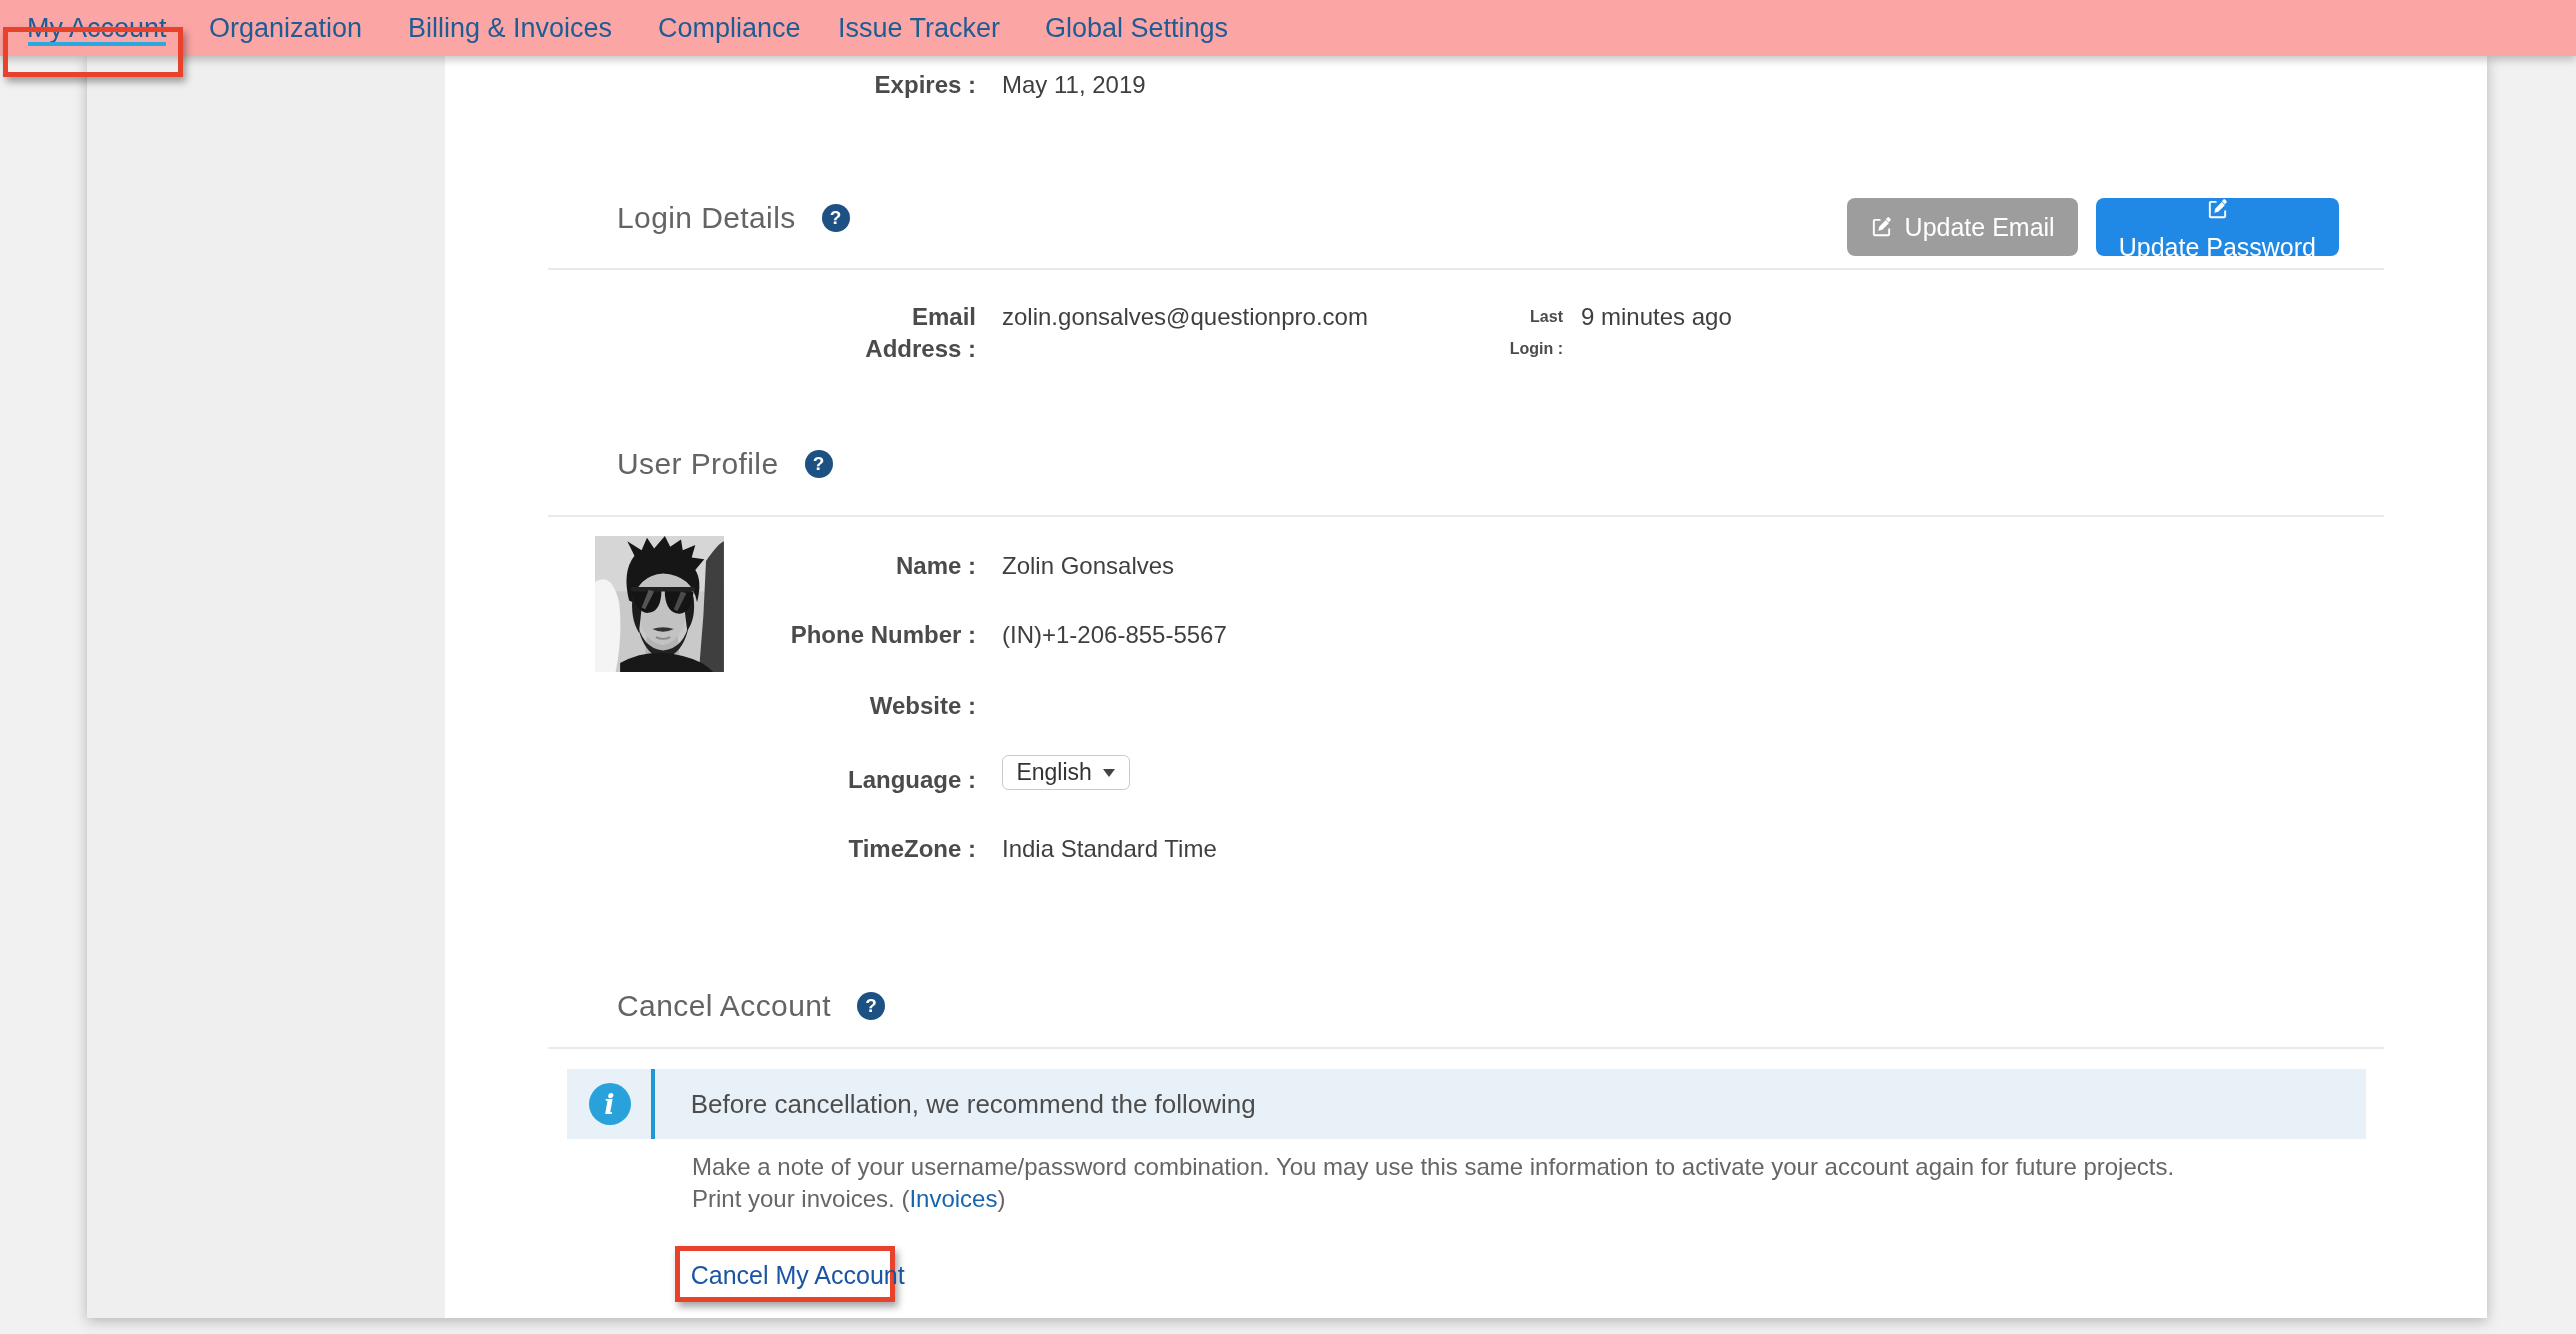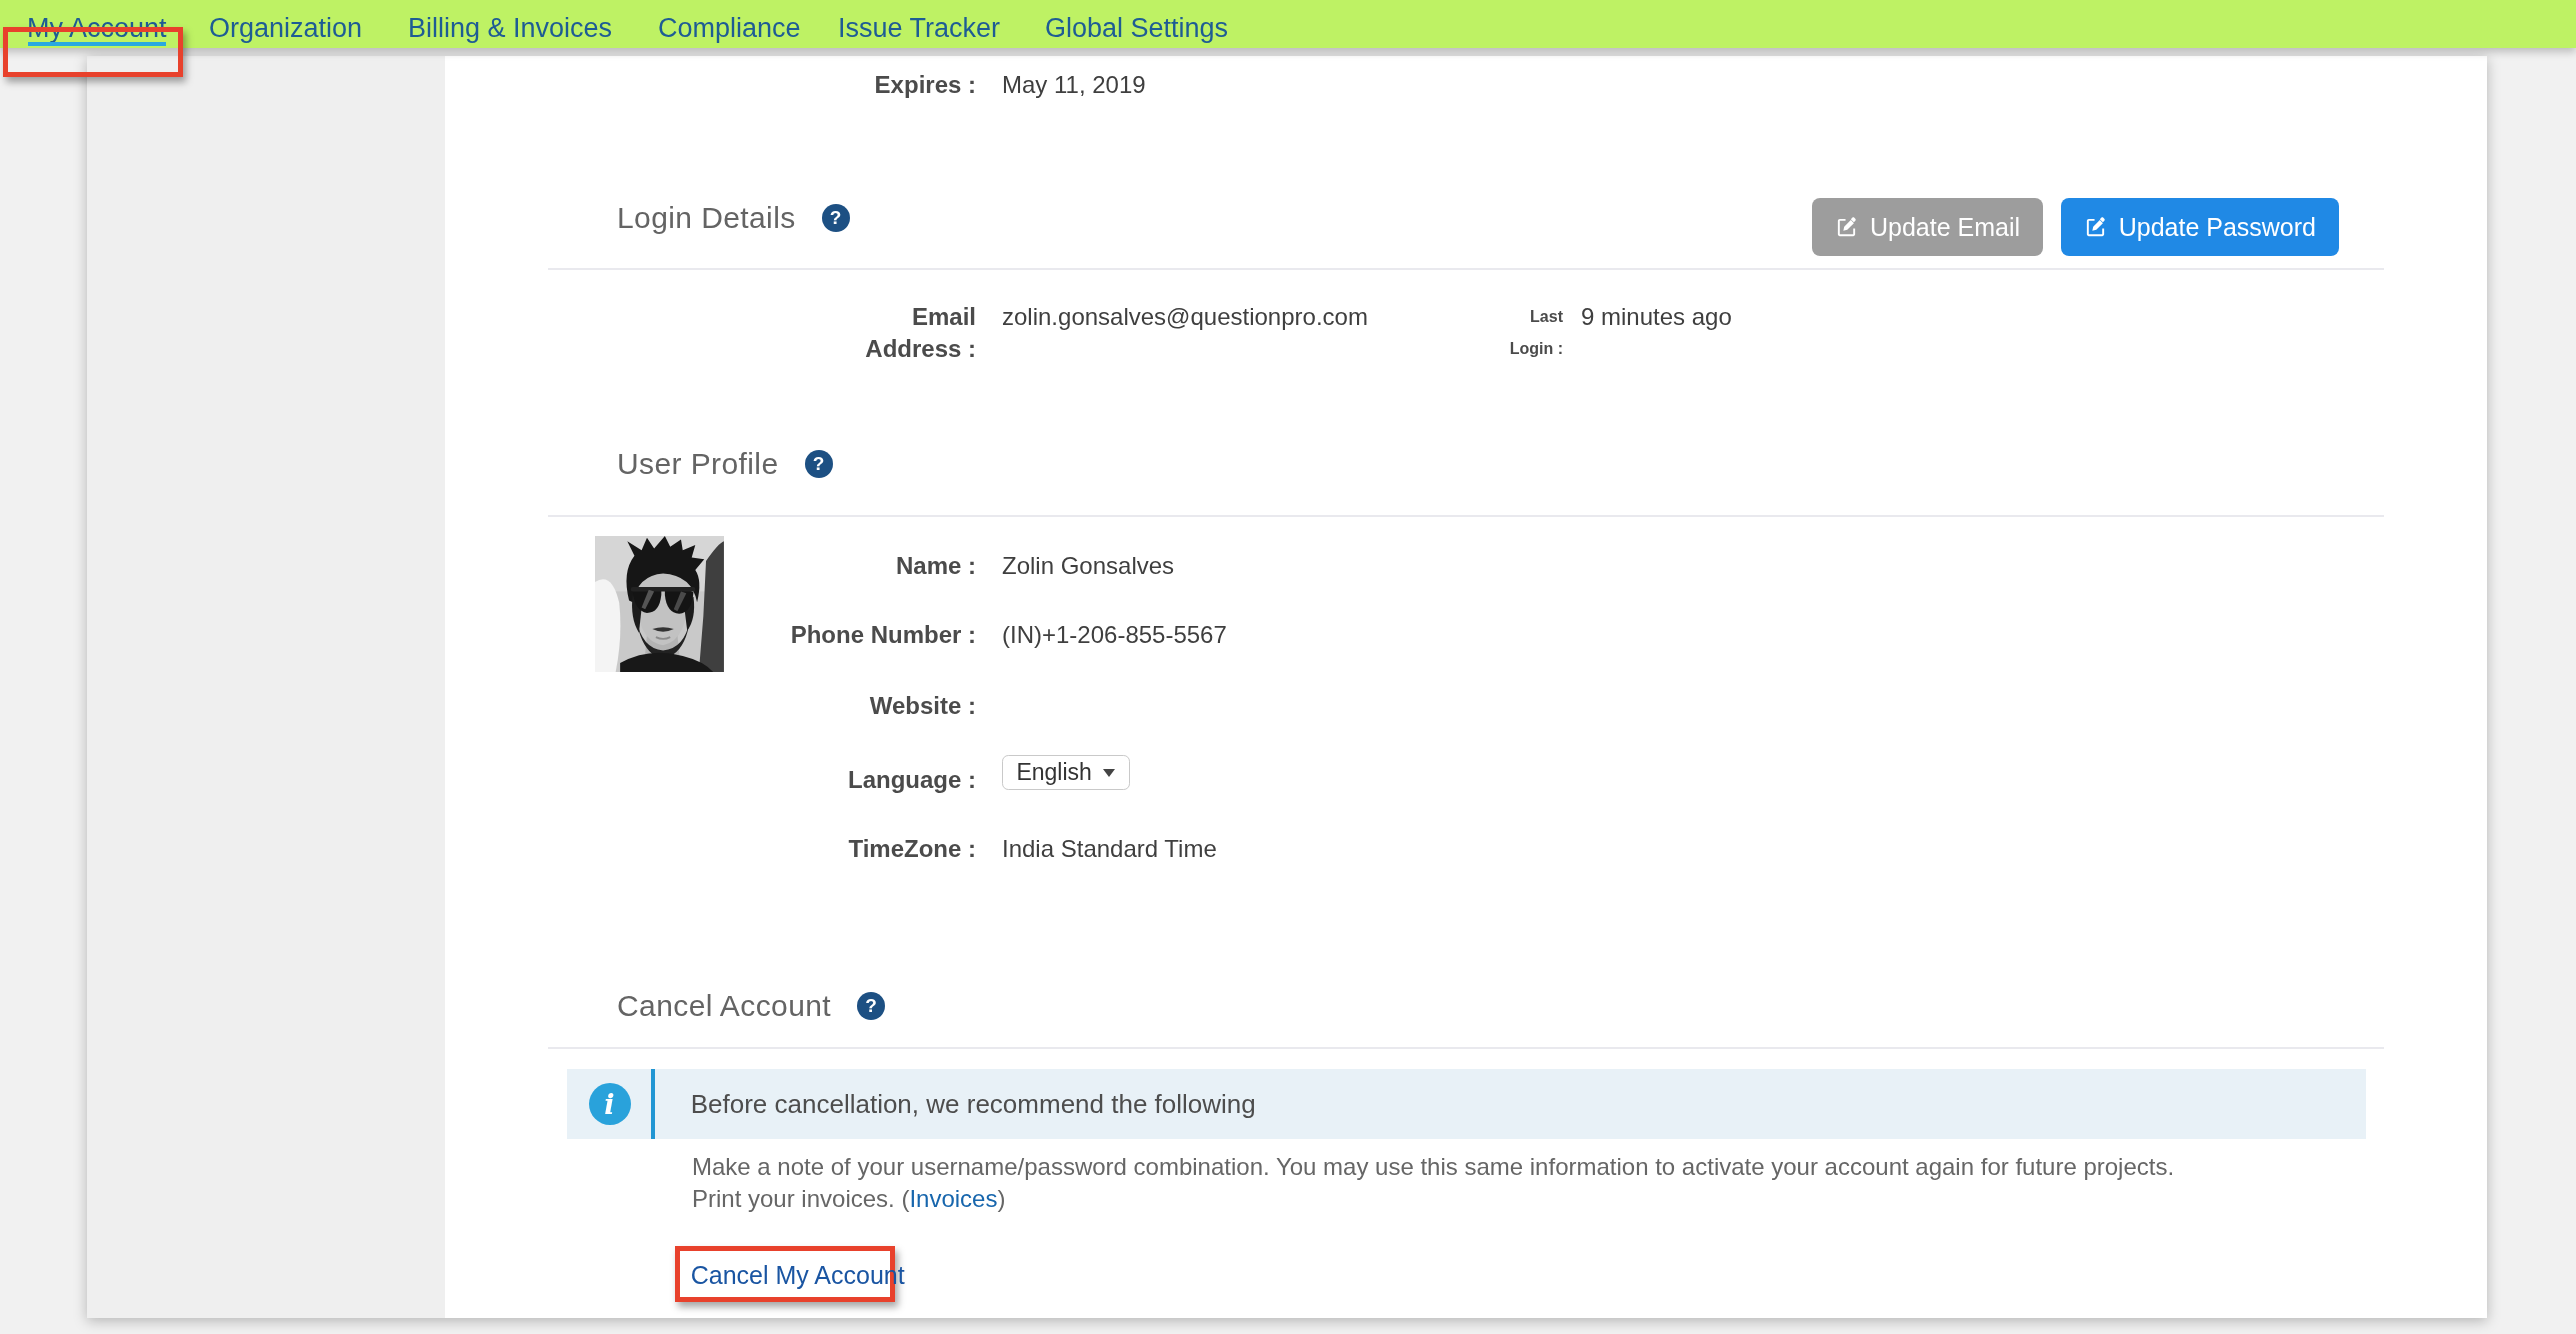--- a/index.html
+++ b/index.html
@@ -7,22 +7,22 @@
   #screen {
     position: relative;
     width: 2576px; height: 1335px;
     background: #f1f1f1;
     overflow: hidden;
     font-family: "Liberation Sans", sans-serif;
   }
 
   
   .topnav {
-    position: absolute; left:0; top:0; width:2576px; height:48px;
-    background:#bef264;
+    position: absolute; left:0; top:0; width:2576px; height:56px;
+    background:#fca5a5;
     box-shadow: 0 3.6px 8px rgba(0,0,0,.22);
     z-index: 30;
   }
   .nav-item {
     position:absolute; top:0; height:56px;
     display:flex; align-items:center;
     font-size:27px; font-weight:500; color:#1e5c94;
     text-decoration:none; cursor:pointer;
   }
   .nav-item.active::after {
@@ -73,21 +73,21 @@
   .rule { position:absolute; left:461px; width:1836px; height:1.8px; background:#e9e9ee; }
 
   .btnrow { position:absolute; right:148px; display:flex; gap:18px; }
   .btn {
     height:58px; border:none; border-radius:8px;
     display:inline-flex; align-items:center; gap:11.6px;
     padding:0 23px; font-size:25px; color:#ffffff;
     font-family:inherit; cursor:pointer; white-space:nowrap;
   }
   .btn.gray { background:#9d9d9d; }
-  .btn.blue { background:#2089e5; }
+  .btn.blue { background:#2089e5;flex-direction:column; }
   .btn .icon { display:flex; }
 
   .photo {
     position:absolute; left:508px; top:480px; width:129px; height:136px;
     overflow:hidden; background:#cfcfcf;
   }
 
   .dropdown {
     position:absolute; left:915px; top:699px; height:35px;
     background:#fff; border:1.8px solid #c9c9c9; border-radius:6.3px;

